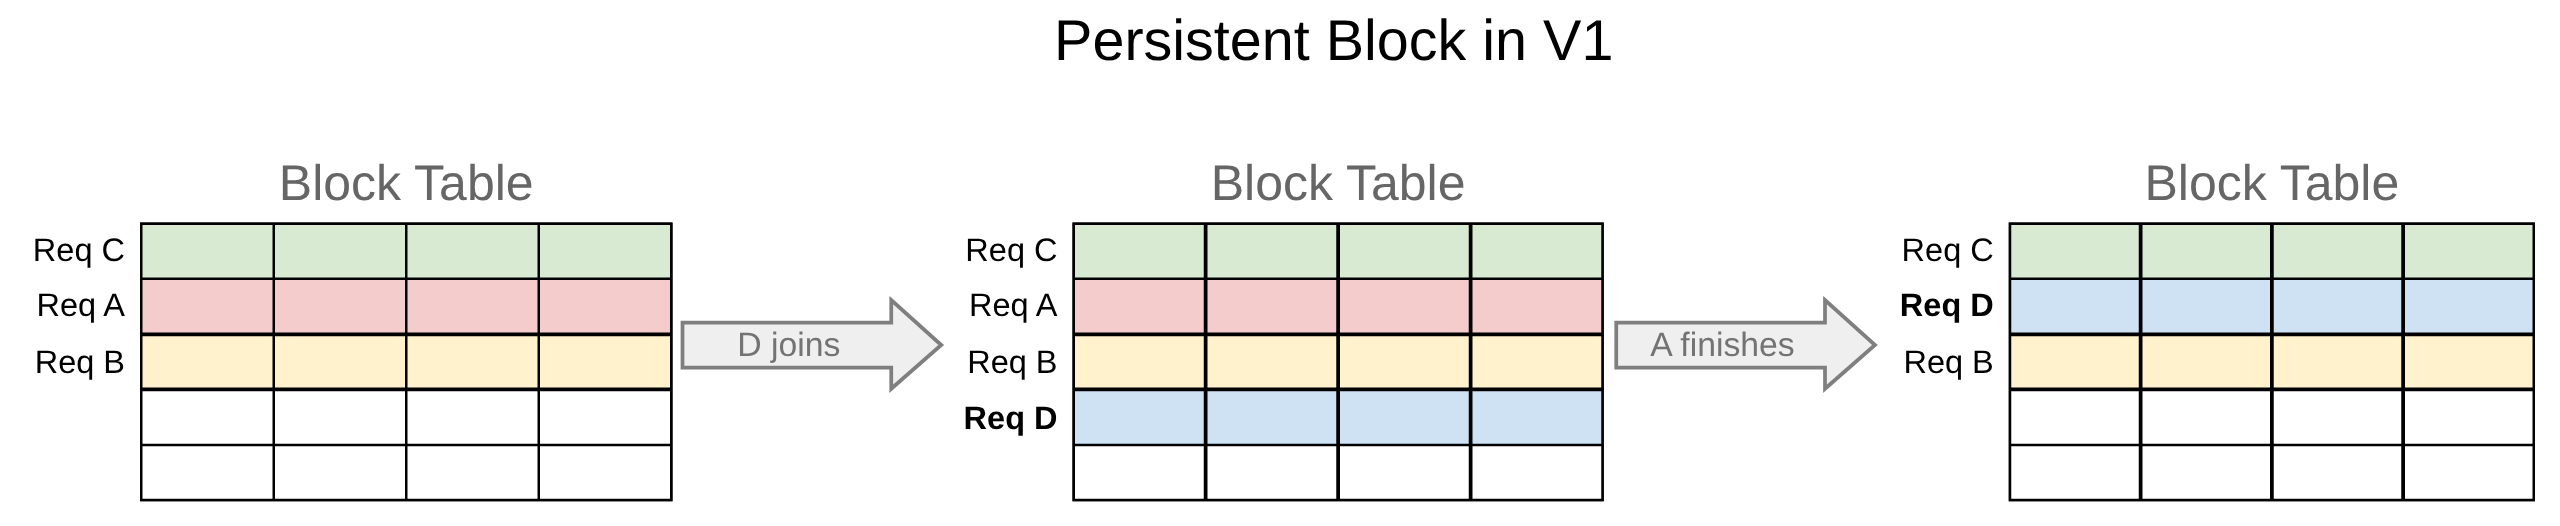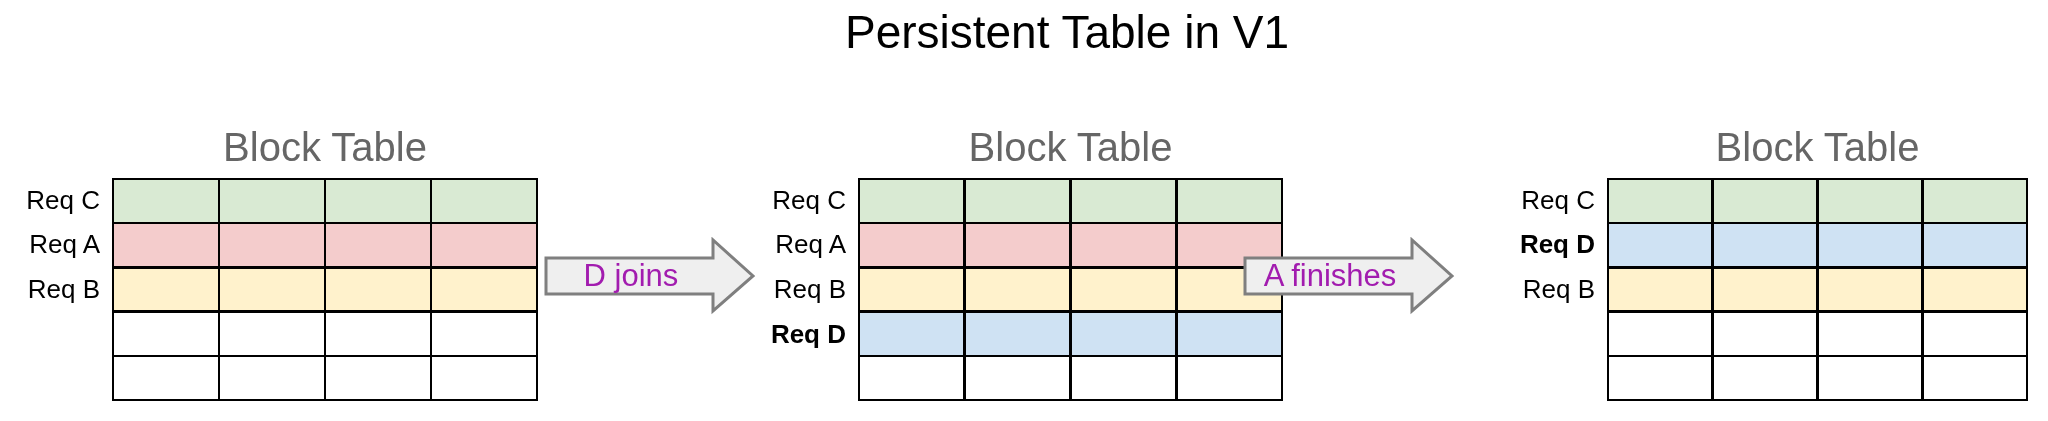--- a/index.html
+++ b/index.html
@@ -80,31 +80,31 @@
     width: 212px;
     height: 78px;
   }
   .arrow svg { position: absolute; inset: 0; display: block; }
   .arrow-label {
     position: absolute;
     left: 0; right: 38px; top: 0; bottom: 0;
     display: flex;
     align-items: center;
     justify-content: center;
-    font-size: 31px;
-    color: #a21caf;
+    font-size: 27px;
+    color: #737373;
     white-space: nowrap;
   }
   .a0 { left: 544px; }
-  .a1 { left: 1243px; }
+  .a1 { left: 1291px; }
 </style>
 </head>
 <body>
 
-<div class="main-title">Persistent Table in V1</div>
+<div class="main-title">Persistent Block in V1</div>
 
 <div class="t0">
   <div class="panel-title">Block Table</div>
   <div class="labels-col">
     <div class="row-label">Req C</div>
     <div class="row-label">Req A</div>
     <div class="row-label">Req B</div>
     <div class="row-label"></div>
     <div class="row-label"></div>
   </div>

